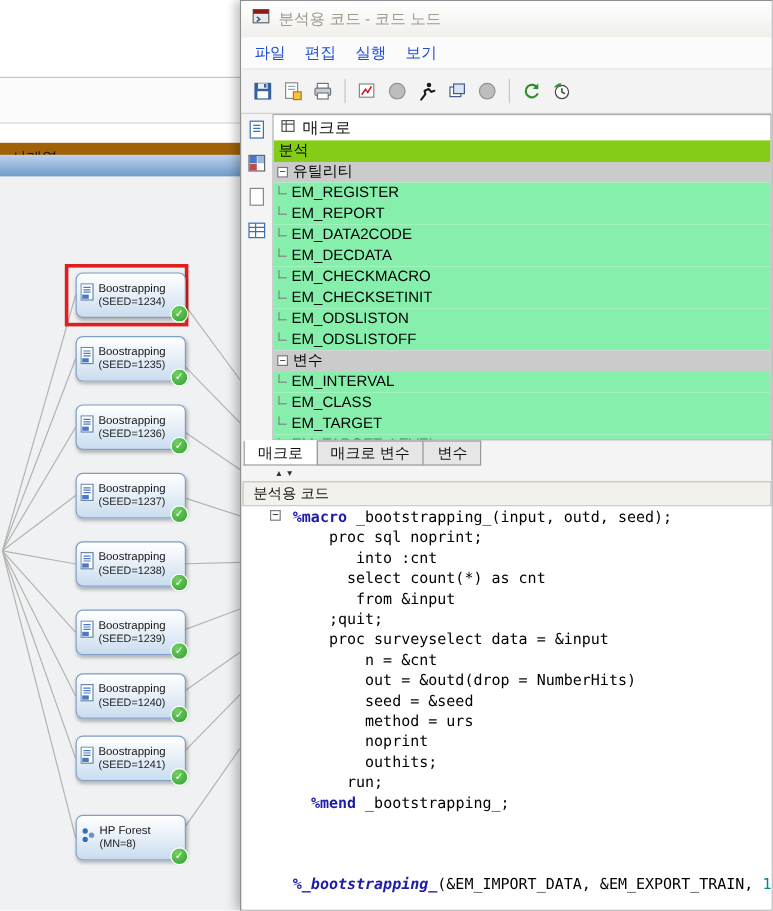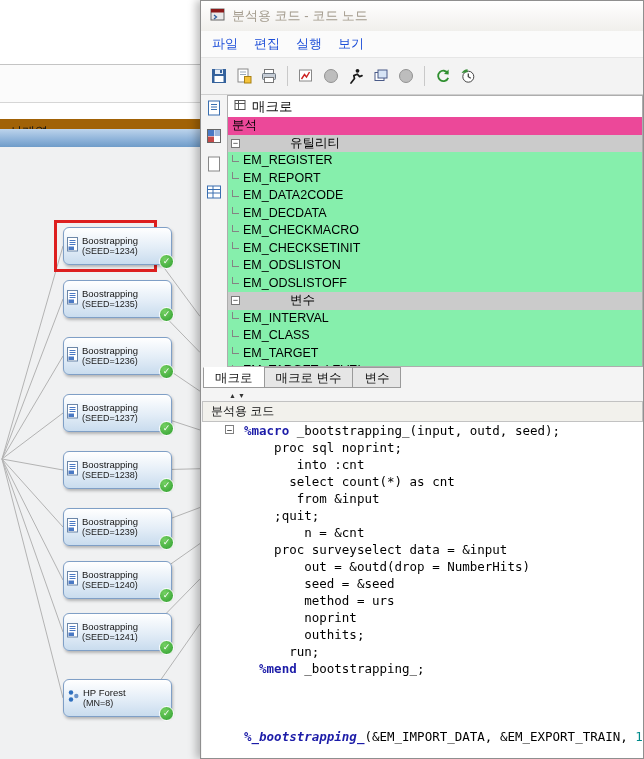--- a/index.html
+++ b/index.html
@@ -9,21 +9,21 @@
   
   .bg-left{position:absolute;left:0;top:0;width:200px;height:759px;background:#fff;}
   .bg-top{position:absolute;left:0;top:0;width:200px;height:64px;background:#fff;border-bottom:1px solid #c4c4c4;}
   .bg-strip{position:absolute;left:0;top:65px;width:200px;height:37px;background:#fbfbfb;border-bottom:1px solid #d6d6d6;}
   .panel-label-row{position:absolute;left:0;top:119px;width:200px;height:26px;background:#a16207;
                    font-size:13px;color:#111;line-height:26px;padding-left:9px;box-sizing:border-box;}
   .blue-bar{position:absolute;left:0;top:129px;width:200px;height:18px;
             background:linear-gradient(180deg,#bdd4ec 0%,#8db2d9 60%,#6f9cc9 100%);border-bottom:1px solid #5e86b0;}
   .canvas{position:absolute;left:0;top:147px;width:200px;height:612px;background:#f0f1f2;}
   #connectors{position:absolute;left:0;top:0;width:200px;height:759px;}
-  .dnode{position:absolute;width:109px;height:38px;border:1px solid #7f9fc6;border-radius:6px;box-sizing:border-box;
+  .dnode{position:absolute;width:92px;height:38px;border:1px solid #7f9fc6;border-radius:6px;box-sizing:border-box;
          background:linear-gradient(180deg,#ffffff 0%,#e3edf7 55%,#c9dcee 100%);
          box-shadow:1px 2px 3px rgba(0,0,0,0.25);display:flex;align-items:center;padding:2px 3px;gap:3px;}
   .dnode .txt{display:flex;flex-direction:column;line-height:1.18;}
   .dnode .ntitle{font-size:9.5px;color:#151515;}
   .dnode .nsub{font-size:9px;color:#222;}
   .badge{position:absolute;right:-3px;bottom:-5px;width:13px;height:13px;border-radius:50%;
          background:radial-gradient(circle at 35% 30%,#74d062,#2f9e2f);border:1px solid #fff;
          color:#fff;font-size:9px;line-height:12px;text-align:center;}
   .red-outline{position:absolute;border:3px solid #dd1f1f;background:transparent;}
 
@@ -41,22 +41,22 @@
   .tsep{width:1px;height:20px;background:#c9c9c9;margin:0 4px;}
 
   .content{position:absolute;left:0;top:92px;right:0;bottom:0;}
   .side-strip{position:absolute;left:0;top:5px;width:26px;display:flex;flex-direction:column;gap:8px;align-items:center;}
   .sbtn{width:20px;height:20px;display:flex;align-items:center;justify-content:center;}
 
   .list-panel{position:absolute;left:26px;right:0;top:2px;height:272px;background:#fff;border:1px solid #adadad;
               box-sizing:border-box;overflow:hidden;}
   .root-row{height:21px;display:flex;align-items:center;gap:6px;padding-left:6px;font-size:13.5px;color:#111;}
   .trow{height:17.5px;line-height:17.5px;font-size:12.5px;color:#000;display:flex;align-items:center;white-space:nowrap;overflow:hidden;}
-  .trow.sel{background:#ec4899;padding-left:4px;}
-  .trow.grp{background:#cbcbcb;gap:46px;}
+  .trow.sel{background:#84cc16;padding-left:4px;}
+  .trow.grp{background:#cbcbcb;}
   .trow.item{background:#86efac;}
   .expand{width:9px;height:9px;border:1px solid #777;background:#fff;box-sizing:border-box;margin:0 4px 0 3px;
           display:inline-flex;align-items:center;justify-content:center;flex:none;}
   .expand::before{content:"−";font-size:9px;line-height:7px;color:#222;}
   .tick{width:6px;height:6px;border-left:1px solid #848484;border-bottom:1px solid #848484;display:inline-block;
         margin:0 4px 5px 4px;flex:none;}
 
   .tabs{position:absolute;left:2px;top:274px;height:22px;display:flex;}
   .tab{height:21px;line-height:21px;padding:0 11px;font-size:12.5px;color:#111;border:1px solid #9a9a9a;
        background:#e6e6e6;margin-right:-1px;box-sizing:border-box;}
@@ -445,22 +445,22 @@
         <span>분석용 코드</span>
       </div>
 
       <div class="code-area" id="code-area">
           <div class="code-line"><span class="kw">%macro</span> _bootstrapping_(input, outd, seed);<span class="fold"></span></div>
           <div class="code-line">    proc sql noprint;</div>
           <div class="code-line">       into :cnt</div>
           <div class="code-line">      select count(*) as cnt</div>
           <div class="code-line">       from &amp;input</div>
           <div class="code-line">    ;quit;</div>
+          <div class="code-line">    proc surveyselect data = &amp;input</div>
           <div class="code-line">        n = &amp;cnt</div>
-          <div class="code-line">    proc surveyselect data = &amp;input</div>
           <div class="code-line">        out = &amp;outd(drop = NumberHits)</div>
           <div class="code-line">        seed = &amp;seed</div>
           <div class="code-line">        method = urs</div>
           <div class="code-line">        noprint</div>
           <div class="code-line">        outhits;</div>
           <div class="code-line">      run;</div>
           <div class="code-line">  <span class="kw">%mend</span> _bootstrapping_;</div>
           <div class="code-line">&nbsp;</div>
           <div class="code-line">&nbsp;</div>
           <div class="code-line">&nbsp;</div>

